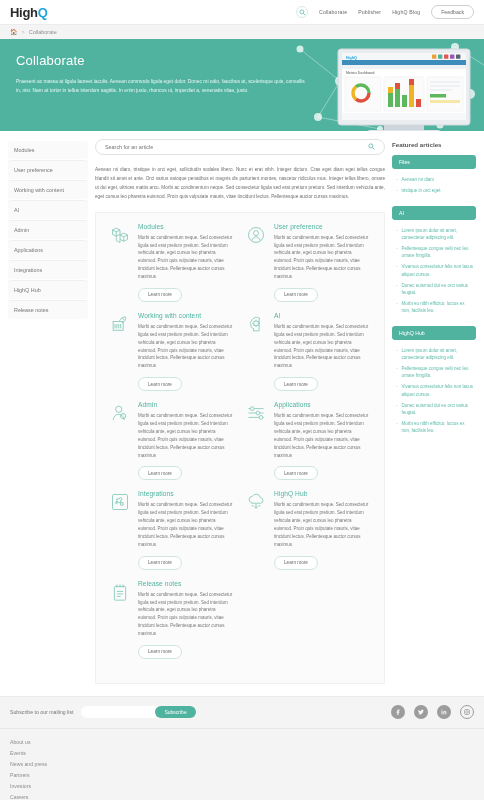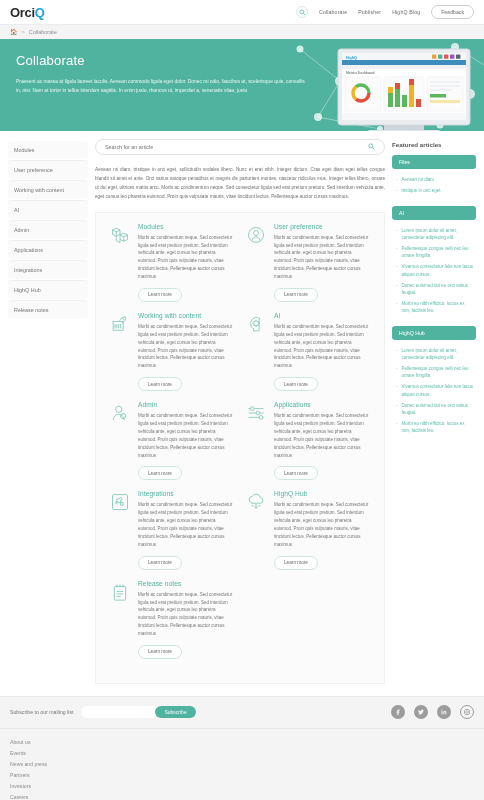--- a/index.html
+++ b/index.html
@@ -136,21 +136,21 @@
   }
   .soc.ring { background: transparent; border: 1.5px solid #9c9c9c; }
   .footer-links { padding: 8px 10px 10px 10px; }
   .flink { font-size: 5.2px; color: #8d8d8d; padding: 2.5px 0; }
 </style>
 </head>
 <body>
 
 <div class="topnav">
   <div class="logo">
-    <span>Orci</span><span class="q">Q</span>
+    <span>High</span><span class="q">Q</span>
   </div>
   <div class="nav-right">
     <div class="search-circle">
       <svg width="7" height="7" viewBox="0 0 16 16">
           <circle cx="6.5" cy="6.5" r="4.5" fill="none" stroke="#4fb3a0" stroke-width="1.6"></circle>
           <line x1="10" y1="10" x2="14" y2="14" stroke="#4fb3a0" stroke-width="1.8"></line>
         </svg>
     </div>
     <div class="nav-link">Collaborate</div>
     <div class="nav-link">Publisher</div>

